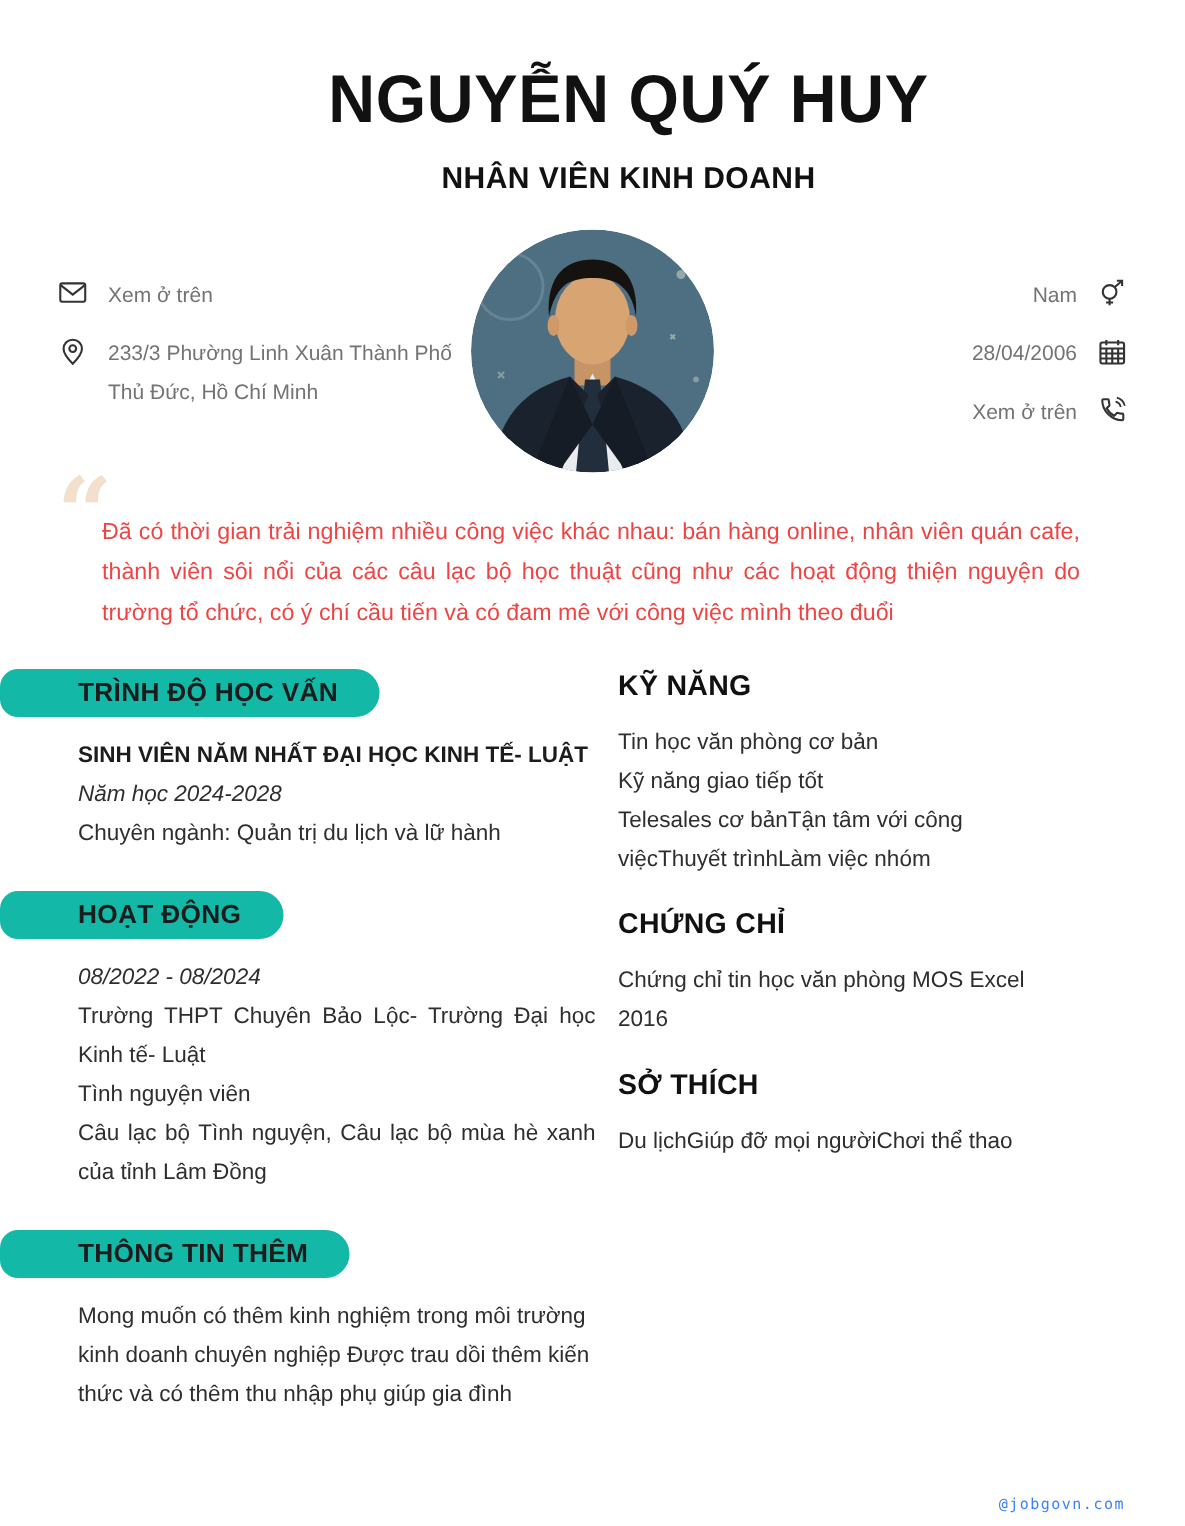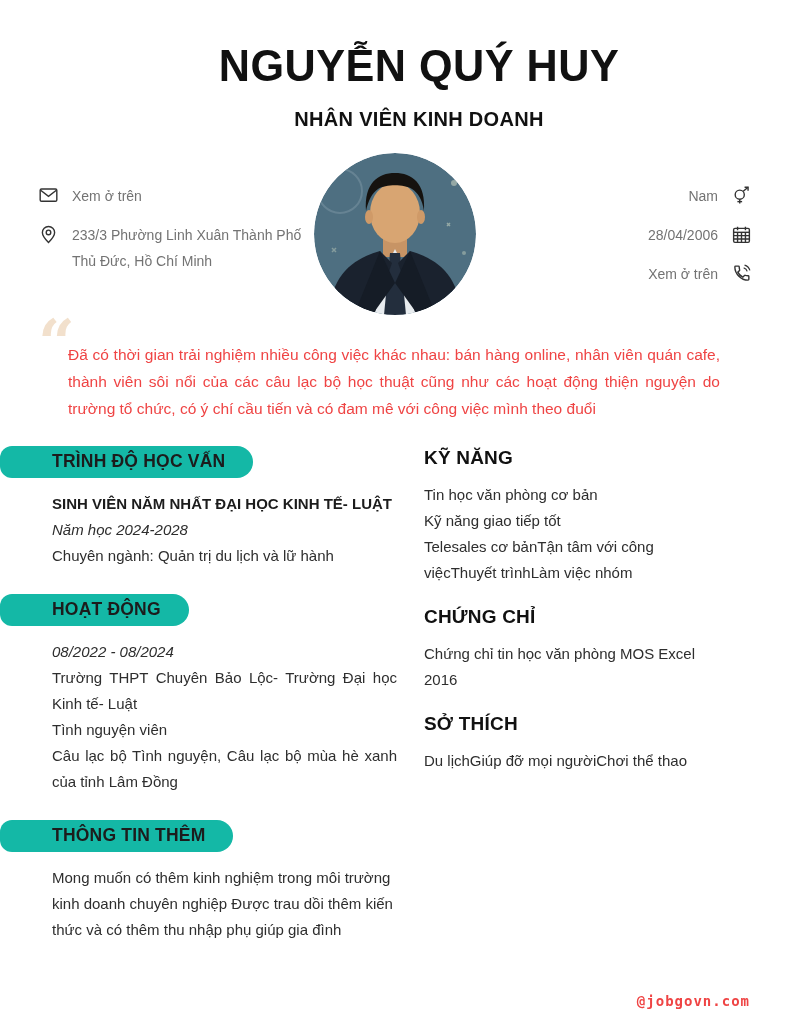--- a/index.html
+++ b/index.html
@@ -79,33 +79,33 @@
     letter-spacing:0.2px;
   }
   .entry {
     margin:13px 0 25px 52px;
     width:345px;
     font-size:15px; line-height:26px; color:#2e2e2e;
   }
   .entry .bold   { font-weight:700; color:#1c1c1c; }
   .entry .italic { font-style:italic; }
   .entry .just   { text-align:justify; }
-  .col-right { padding-top:1px;margin-left:12px; }
+  .col-right { padding-top:1px; }
   .col-right h2 {
     font-size:19px; font-weight:700; color:#111;
     margin:0 0 13px 0; letter-spacing:0.2px;
   }
   .rlist { font-size:15px; line-height:26px; color:#2e2e2e; width:300px; margin-bottom:20px; }
   .rlist div { margin:0; }
   .rsec { margin-bottom:6px; }
   
   .watermark {
     position:absolute; right:40px; bottom:8px;
     font-family:"DejaVu Sans Mono", monospace;
-    font-size:14px; color:#ef4444; letter-spacing:1px;font-weight:bold;
+    font-size:10px; color:#3b82f6; letter-spacing:1px;
   }
 </style>
 </head>
 <body>
 
 <div class="page">
 
   <header>
     <div class="name">NGUYỄN QUÝ HUY</div>
     <div class="job-title">NHÂN VIÊN KINH DOANH</div>

